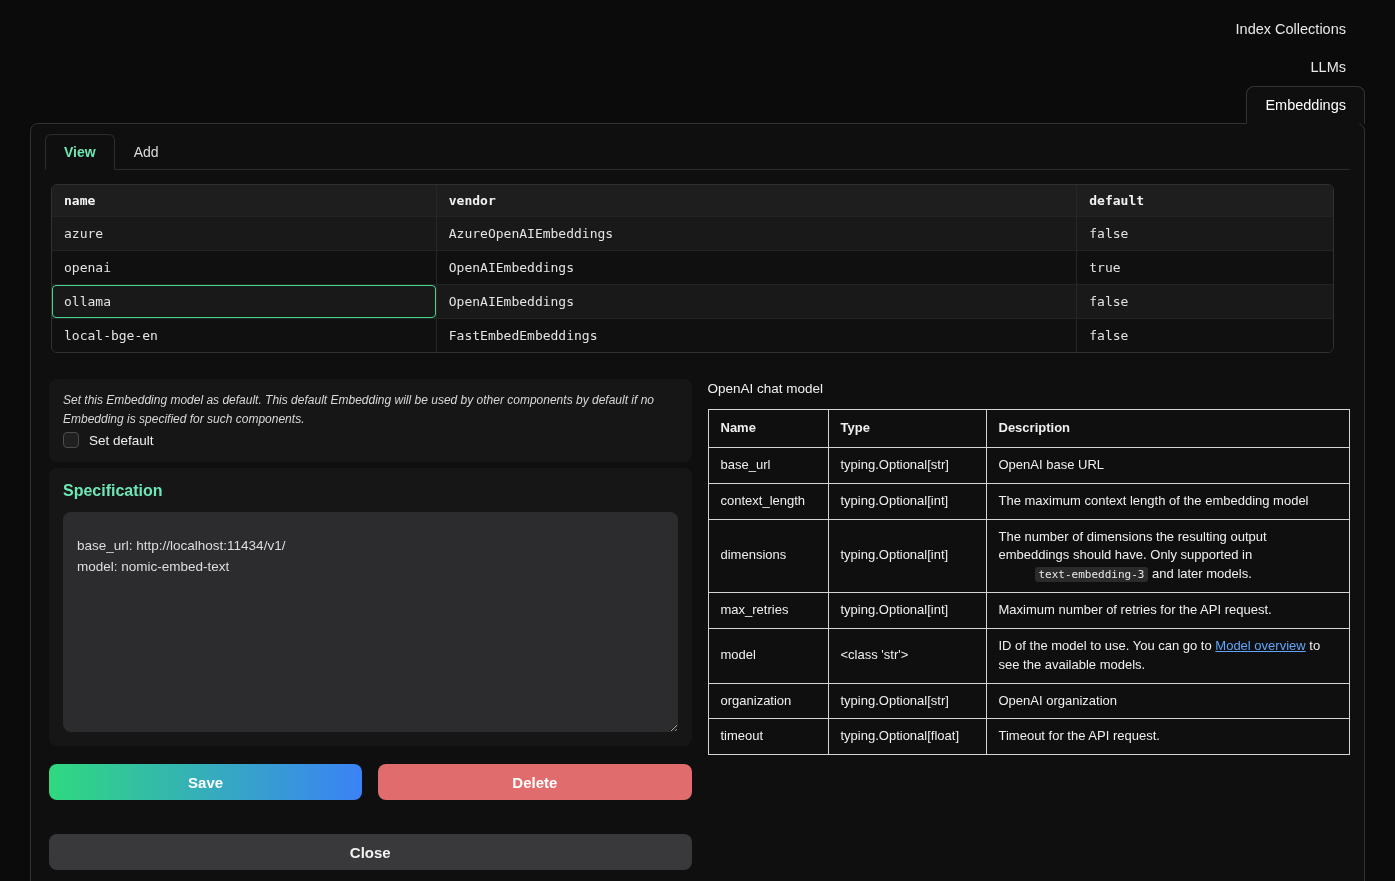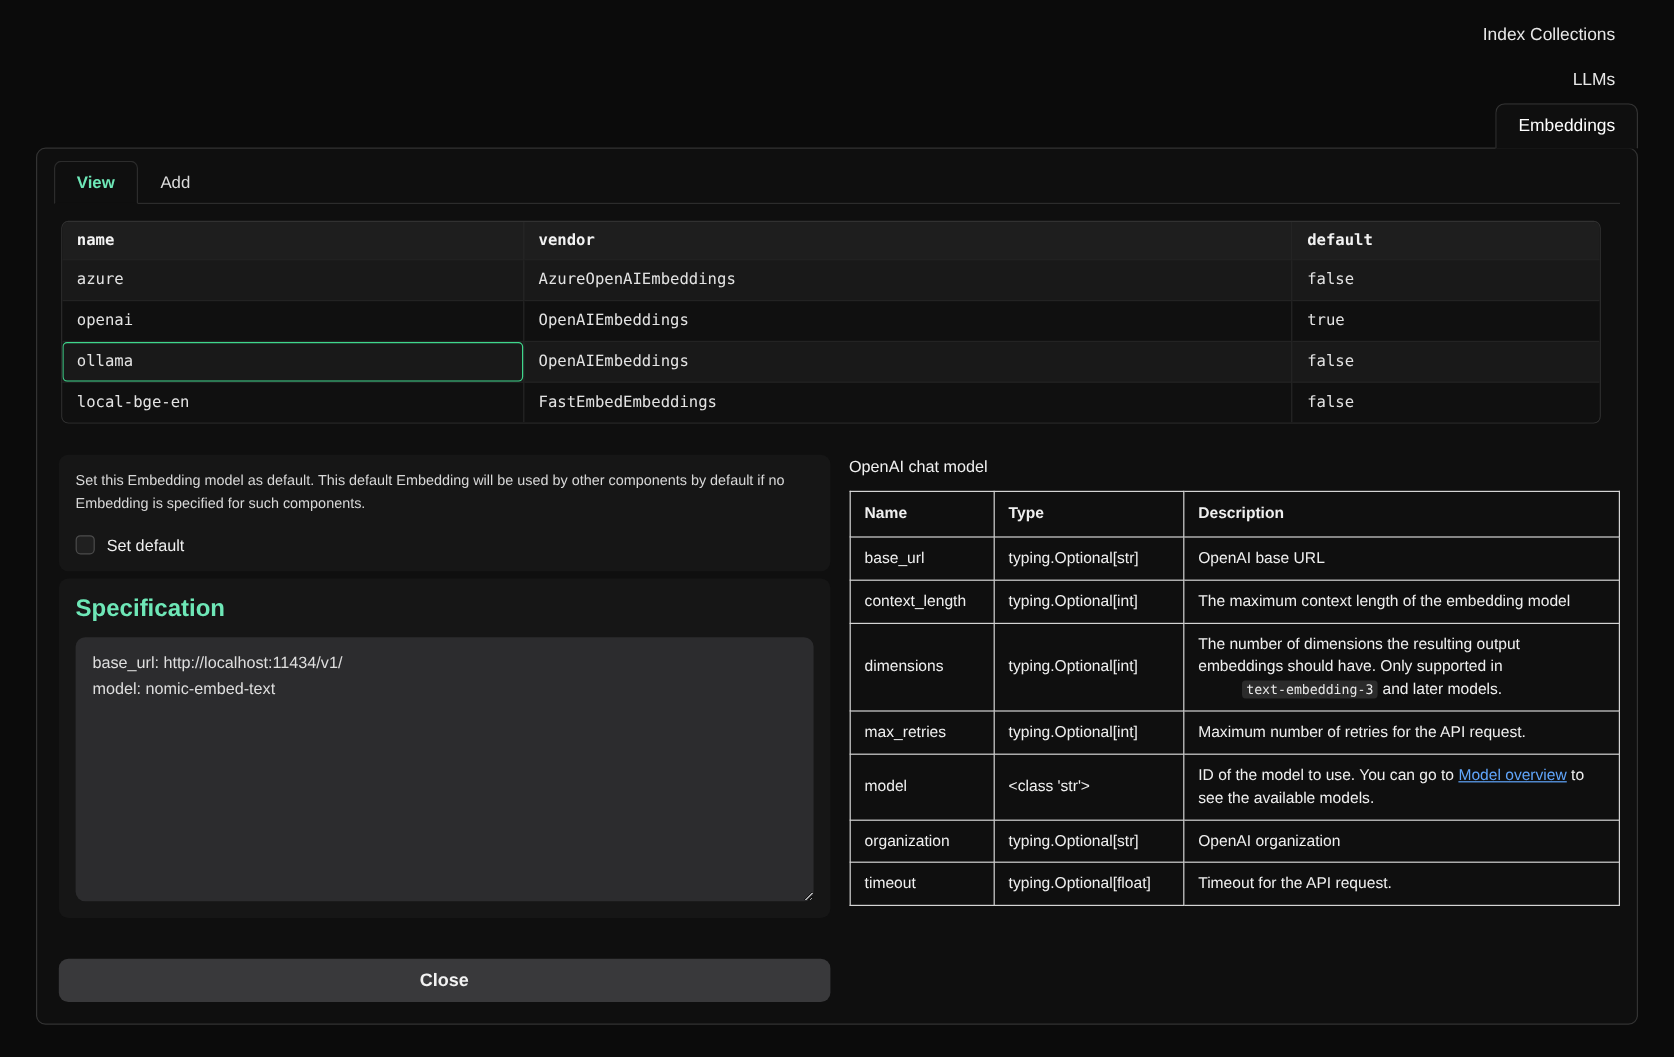--- a/index.html
+++ b/index.html
@@ -66,36 +66,36 @@
     content: ""; position: absolute; inset: 0;
     border: 1.5px solid var(--selection); border-radius: 4px; pointer-events: none;
   }
 
   
   .lower { display: flex; gap: 16px; margin-top: 26px; padding: 0 0 0 4px; }
   .col { flex: 1 1 0; min-width: 0; }
 
   .block { background: #161616; border-radius: 8px; padding: 12px 14px 14px; }
   .block + .block { margin-top: 6px; }
-  .help { font-size: 12px; color: #d8d8d8; line-height: 1.55; }
+  .help { font-size: 12px; color: #d8d8d8; line-height: 1.55; font-style: italic; }
   .checkbox-row {
     display: flex; align-items: center; gap: 10px;
-    margin-top: 18px; font-size: 13.5px; color: #efefef; cursor: pointer;
+    margin-top: 4px; font-size: 13.5px; color: #efefef; cursor: pointer;
   }
   .checkbox {
     width: 16px; height: 16px; flex: 0 0 auto;
     background: #202020; border: 1px solid #4c4c4c; border-radius: 4px;
   }
 
-  .spec-title { color: var(--accent); font-weight: bold; font-size: 20px; margin: 2px 0 12px; }
+  .spec-title { color: var(--accent); font-weight: bold; font-size: 16px; margin: 2px 0 12px; }
   .spec-help  { font-size: 12px; color: #d8d8d8; margin-bottom: 12px; }
   .spec-input {
     width: 100%; height: 220px; display: block;
     background: #2c2c2e; color: #dedede;
-    border: none; border-radius: 8px; padding: 12px 14px;
+    border: none; border-radius: 8px; padding: 24px 14px;
     font-family: "Liberation Sans", sans-serif; font-size: 13.5px; line-height: 1.55;
     resize: vertical; outline: none;
   }
 
   .btn-row { display: flex; gap: 16px; margin-top: 18px; }
   .btn {
     border: none; border-radius: 8px; height: 36px;
     font-family: inherit; font-size: 15px; font-weight: bold; color: #ffffff; cursor: pointer;
   }
   .btn.save   { flex: 1 1 0; background: linear-gradient(90deg, var(--save1), var(--save2)); }
@@ -182,20 +182,24 @@
             <span>Set default</span>
           </label>
         </div>
 
         <div class="block">
           <div class="spec-title">Specification</div>
           <textarea class="spec-input" spellcheck="false" style="">base_url: http://localhost:11434/v1/
 model: nomic-embed-text</textarea>
         </div>
 
+        <div class="btn-row">
+          <button class="btn save">Save</button>
+          <button class="btn delete">Delete</button>
+        </div>
         <button class="btn close">Close</button>
       </div>
 
       <div class="col">
         <div class="info-title">OpenAI chat model</div>
         <table class="info-table">
           <thead>
               <tr>
                 <th>Name</th>
                 <th>Type</th>

